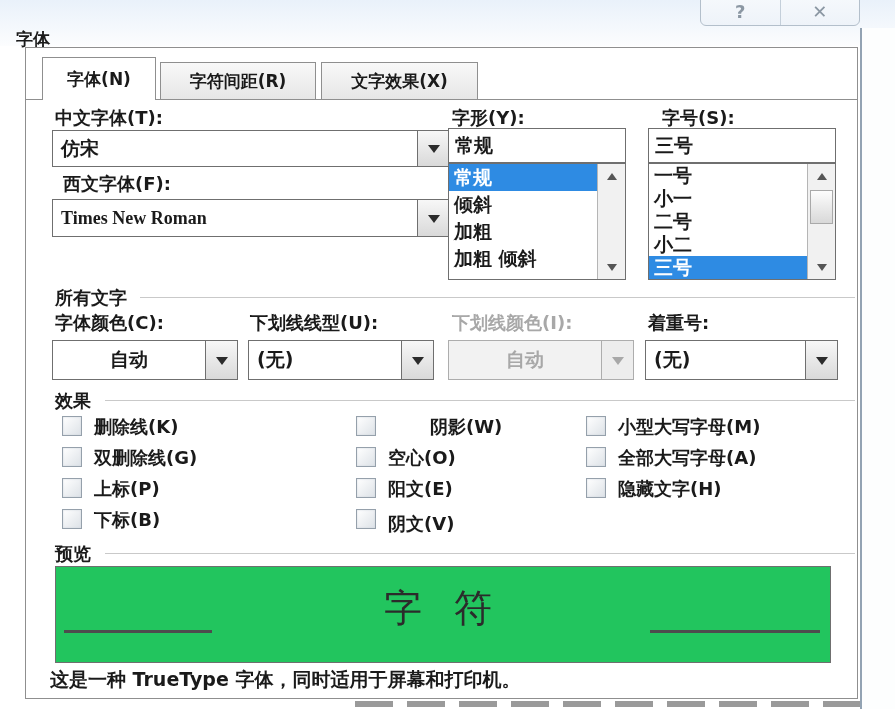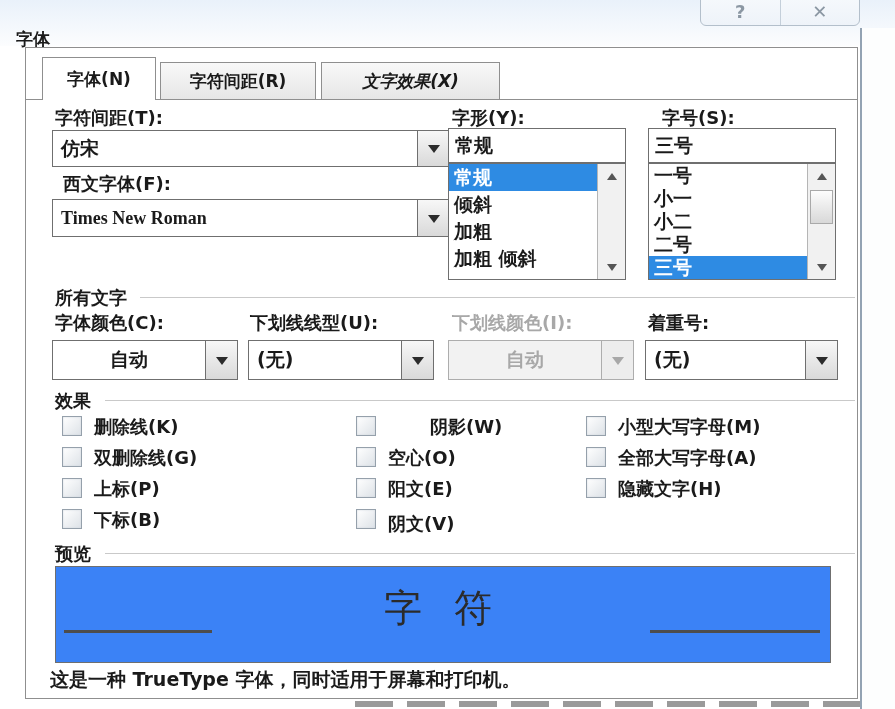--- a/index.html
+++ b/index.html
@@ -72,21 +72,21 @@
   .tri-down{width:0;height:0;border:5px solid transparent;border-top:7px solid #555;margin-top:3px;}
   .scroll-thumb{position:absolute;left:2px;width:23px;border:1px solid #a9a9a9;
     background:linear-gradient(#fdfdfd,#d8d8d8);}
 
   .group-rule{position:absolute;height:1px;background:var(--rule);}
 
   .checkbox{position:absolute;width:20px;height:20px;border:1px solid #95a0ab;
     background:linear-gradient(135deg,#ffffff,#dde2e7);box-shadow:inset 0 0 2px #cfd6dc;}
   .chk-label{position:absolute;font-size:18px;font-weight:700;white-space:nowrap;}
 
-  .preview-box{position:absolute;left:55px;top:566px;width:776px;height:97px;border:1px solid var(--border-dark);background:#3b82f6;}
+  .preview-box{position:absolute;left:55px;top:566px;width:776px;height:97px;border:1px solid var(--border-dark);background:#22c55e;}
   .preview-line{position:absolute;top:63px;height:3px;background:#4d4d4d;}
   .preview-line.left{left:8px;width:148px;}
   .preview-line.right{right:10px;width:170px;}
   .preview-text{position:absolute;left:0;top:16px;width:100%;text-align:center;
     font-family:"DejaVu Serif",serif;font-size:38px;color:#2b2b2b;letter-spacing:10px;}
 
   .footer-text{position:absolute;left:50px;top:667px;font-size:19px;font-weight:700;white-space:nowrap;}
   .artifact-dashes{position:absolute;left:355px;top:701px;width:505px;height:6px;
     background:repeating-linear-gradient(90deg,#9a9a9a 0 38px,transparent 38px 52px);}
 </style>
@@ -109,25 +109,25 @@
 
 <div class="content-frame"></div>
 <div class="tab-line"></div>
 
 <div class="tab active">
   <span>字体(N)</span>
 </div>
 <div class="tab inactive" style="left:160px;width:156px;">
   <span>字符间距(R)</span>
 </div>
-<div class="tab inactive" style="left:321px;width:179px;font-style:italic;">
+<div class="tab inactive" style="left:321px;width:157px;">
   <span>文字效果(X)</span>
 </div>
 
-<div class="lbl" style="left:55px;top:106px;">字符间距(T):</div>
+<div class="lbl" style="left:55px;top:106px;">中文字体(T):</div>
 <div class="combo" style="left:52px;top:130px;width:398px;height:37px;">
   <div class="value">仿宋</div>
   <div class="drop-btn">
     <span class="arrow-down"></span>
   </div>
 </div>
 
 <div class="lbl" style="left:55px;top:172px;margin-left:8px;">西文字体(F):</div>
 <div class="combo" style="left:52px;top:199px;width:398px;height:38px;">
   <div class="value serif">Times New Roman</div>
@@ -158,22 +158,22 @@
 </div>
 
 <div class="lbl" style="left:662px;top:106px;">字号(S):</div>
 <div class="editbox" style="left:648px;top:128px;width:188px;height:35px;">
   <span>三号</span>
 </div>
 <div class="listbox" style="left:648px;top:163px;width:188px;height:117px;">
   <div class="list-rows">
     <div class="list-row" style="height:23px;text-align:center;">一号</div>
     <div class="list-row" style="height:23px;">小一</div>
+    <div class="list-row" style="height:23px;">二号</div>
     <div class="list-row" style="height:23px;">小二</div>
-    <div class="list-row" style="height:23px;">二号</div>
     <div class="list-row selected" style="height:23px;">三号</div>
   </div>
   <div class="scrollbar">
     <div class="scroll-btn up">
         <span class="tri-up"></span>
       </div>
     <div class="scroll-thumb" style="top:26px;height:34px;"></div>
     <div class="scroll-btn down">
         <span class="tri-down"></span>
       </div>

